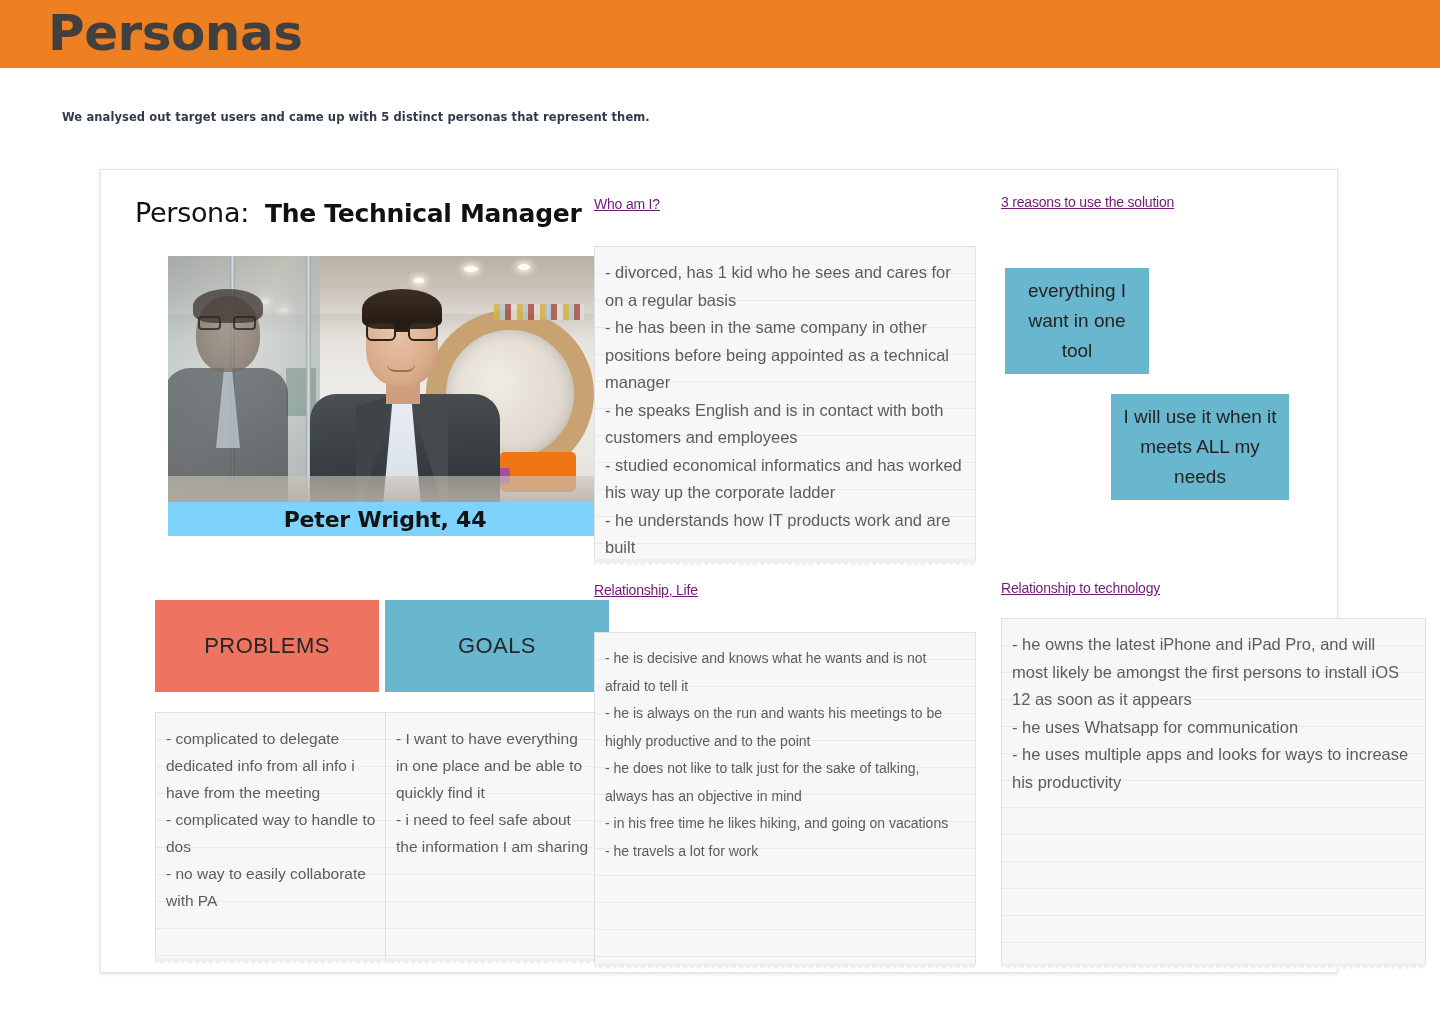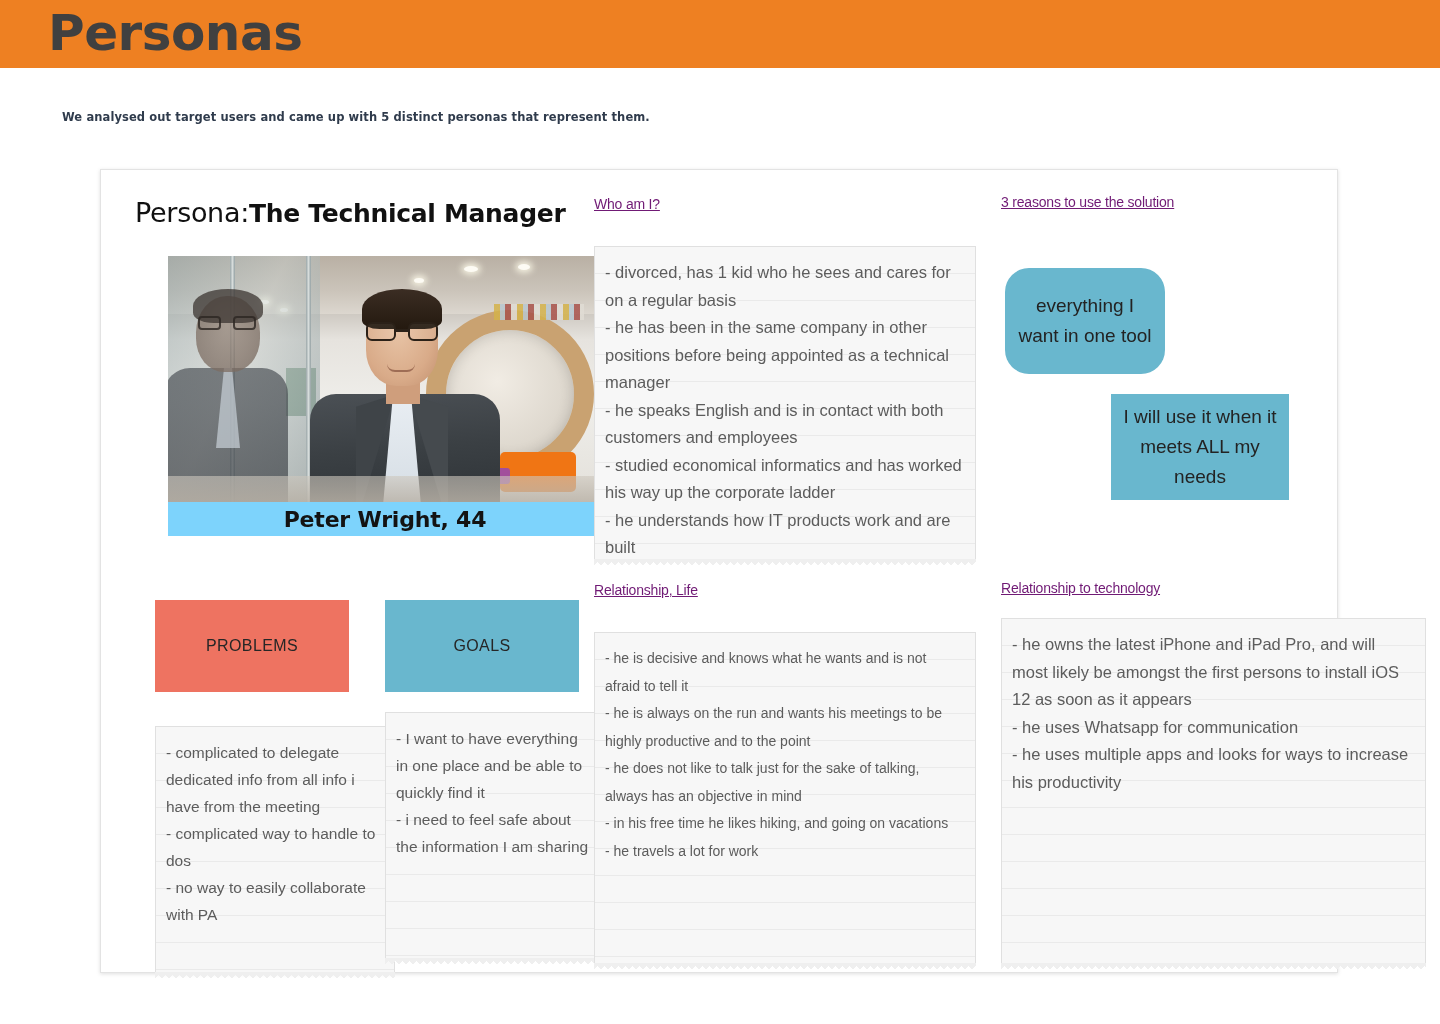--- a/index.html
+++ b/index.html
@@ -67,21 +67,21 @@
     color: #111111;
     font-family: "DejaVu Sans", sans-serif;
     letter-spacing: -0.3px;
   }
   .persona-value {
     font-size: 25px;
     font-weight: 700;
     color: #111111;
     font-family: "DejaVu Sans", sans-serif;
     letter-spacing: -0.3px;
-    margin-left: 0;
+    margin-left: 16px;
   }
 
   
   .photo-block {
     position: absolute;
     left: 33px; top: 86px;
     width: 434px; height: 280px;
     background: #7dd3fc;
   }
   .photo-frame {
@@ -177,23 +177,23 @@
     display: flex; align-items: center; justify-content: center;
     font-size: 22px; font-weight: 700; color: #131313;
     font-family: "DejaVu Sans", sans-serif;
     letter-spacing: -0.2px;
   }
 
   
   .pg-row { position: absolute; left: 20px; top: 430px; width: 450px; }
   .pg-banner {
     position: absolute; top: 0;
-    width: 194px; height: 92px;
+    width: 224px; height: 92px;
     display: flex; align-items: center; justify-content: center;
-    font-size: 16px; color: #262626; letter-spacing: 0.4px;
+    font-size: 22px; color: #262626; letter-spacing: 0.4px;
   }
   .pg-banner.problems { left: 0;   background: #ee7361; }
   .pg-banner.goals    { left: 230px; background: #69b7ce; }
 
   
   .note {
     position: absolute;
     background:
       repeating-linear-gradient(180deg,
         #f7f7f7 0px, #f7f7f7 26px,
@@ -210,21 +210,21 @@
   .note::after {
     content: "";
     position: absolute;
     left: -1px; right: -1px; bottom: -7px;
     height: 7px;
     background:
       linear-gradient(-45deg, transparent 50%, #efefef 51%) 0 0 / 7px 7px repeat-x,
       linear-gradient(45deg, transparent 50%, #efefef 51%) 0 0 / 7px 7px repeat-x;
   }
 
-  .note-problems { left: 20px;  top: 556px; width: 240px; height: 246px; }
+  .note-problems { left: 20px;  top: 542px; width: 240px; height: 246px; }
   .note-goals    { left: 250px; top: 542px; width: 215px; height: 246px; }
 
   
   .section-head {
     position: absolute;
     font-size: 14px;
     font-weight: 400;
     color: #701a75;
     letter-spacing: -0.2px;
     font-family: "Liberation Sans", sans-serif;
@@ -251,21 +251,21 @@
     background: #69b7ce;
     display: flex; align-items: center; justify-content: center;
     text-align: center;
     color: #232323;
     font-size: 19px;
     line-height: 30px;
     white-space: pre-line;
     padding: 6px 10px;
     font-family: "Liberation Sans", sans-serif;
   }
-  .sticky-1 { left: 4px;   top: 98px;  width: 160px; height: 106px; border-radius: 24px; }
+  .sticky-1 { left: 4px;   top: 98px;  width: 144px; height: 106px; }
   .sticky-2 { left: 218px; top: 98px;  width: 205px; height: 106px; }
   .sticky-3 { left: 110px; top: 224px; width: 178px; height: 106px; }
 </style>
 </head>
 <body>
 
 <div class="header-band">
   <div class="header-title">Personas</div>
 </div>
 

